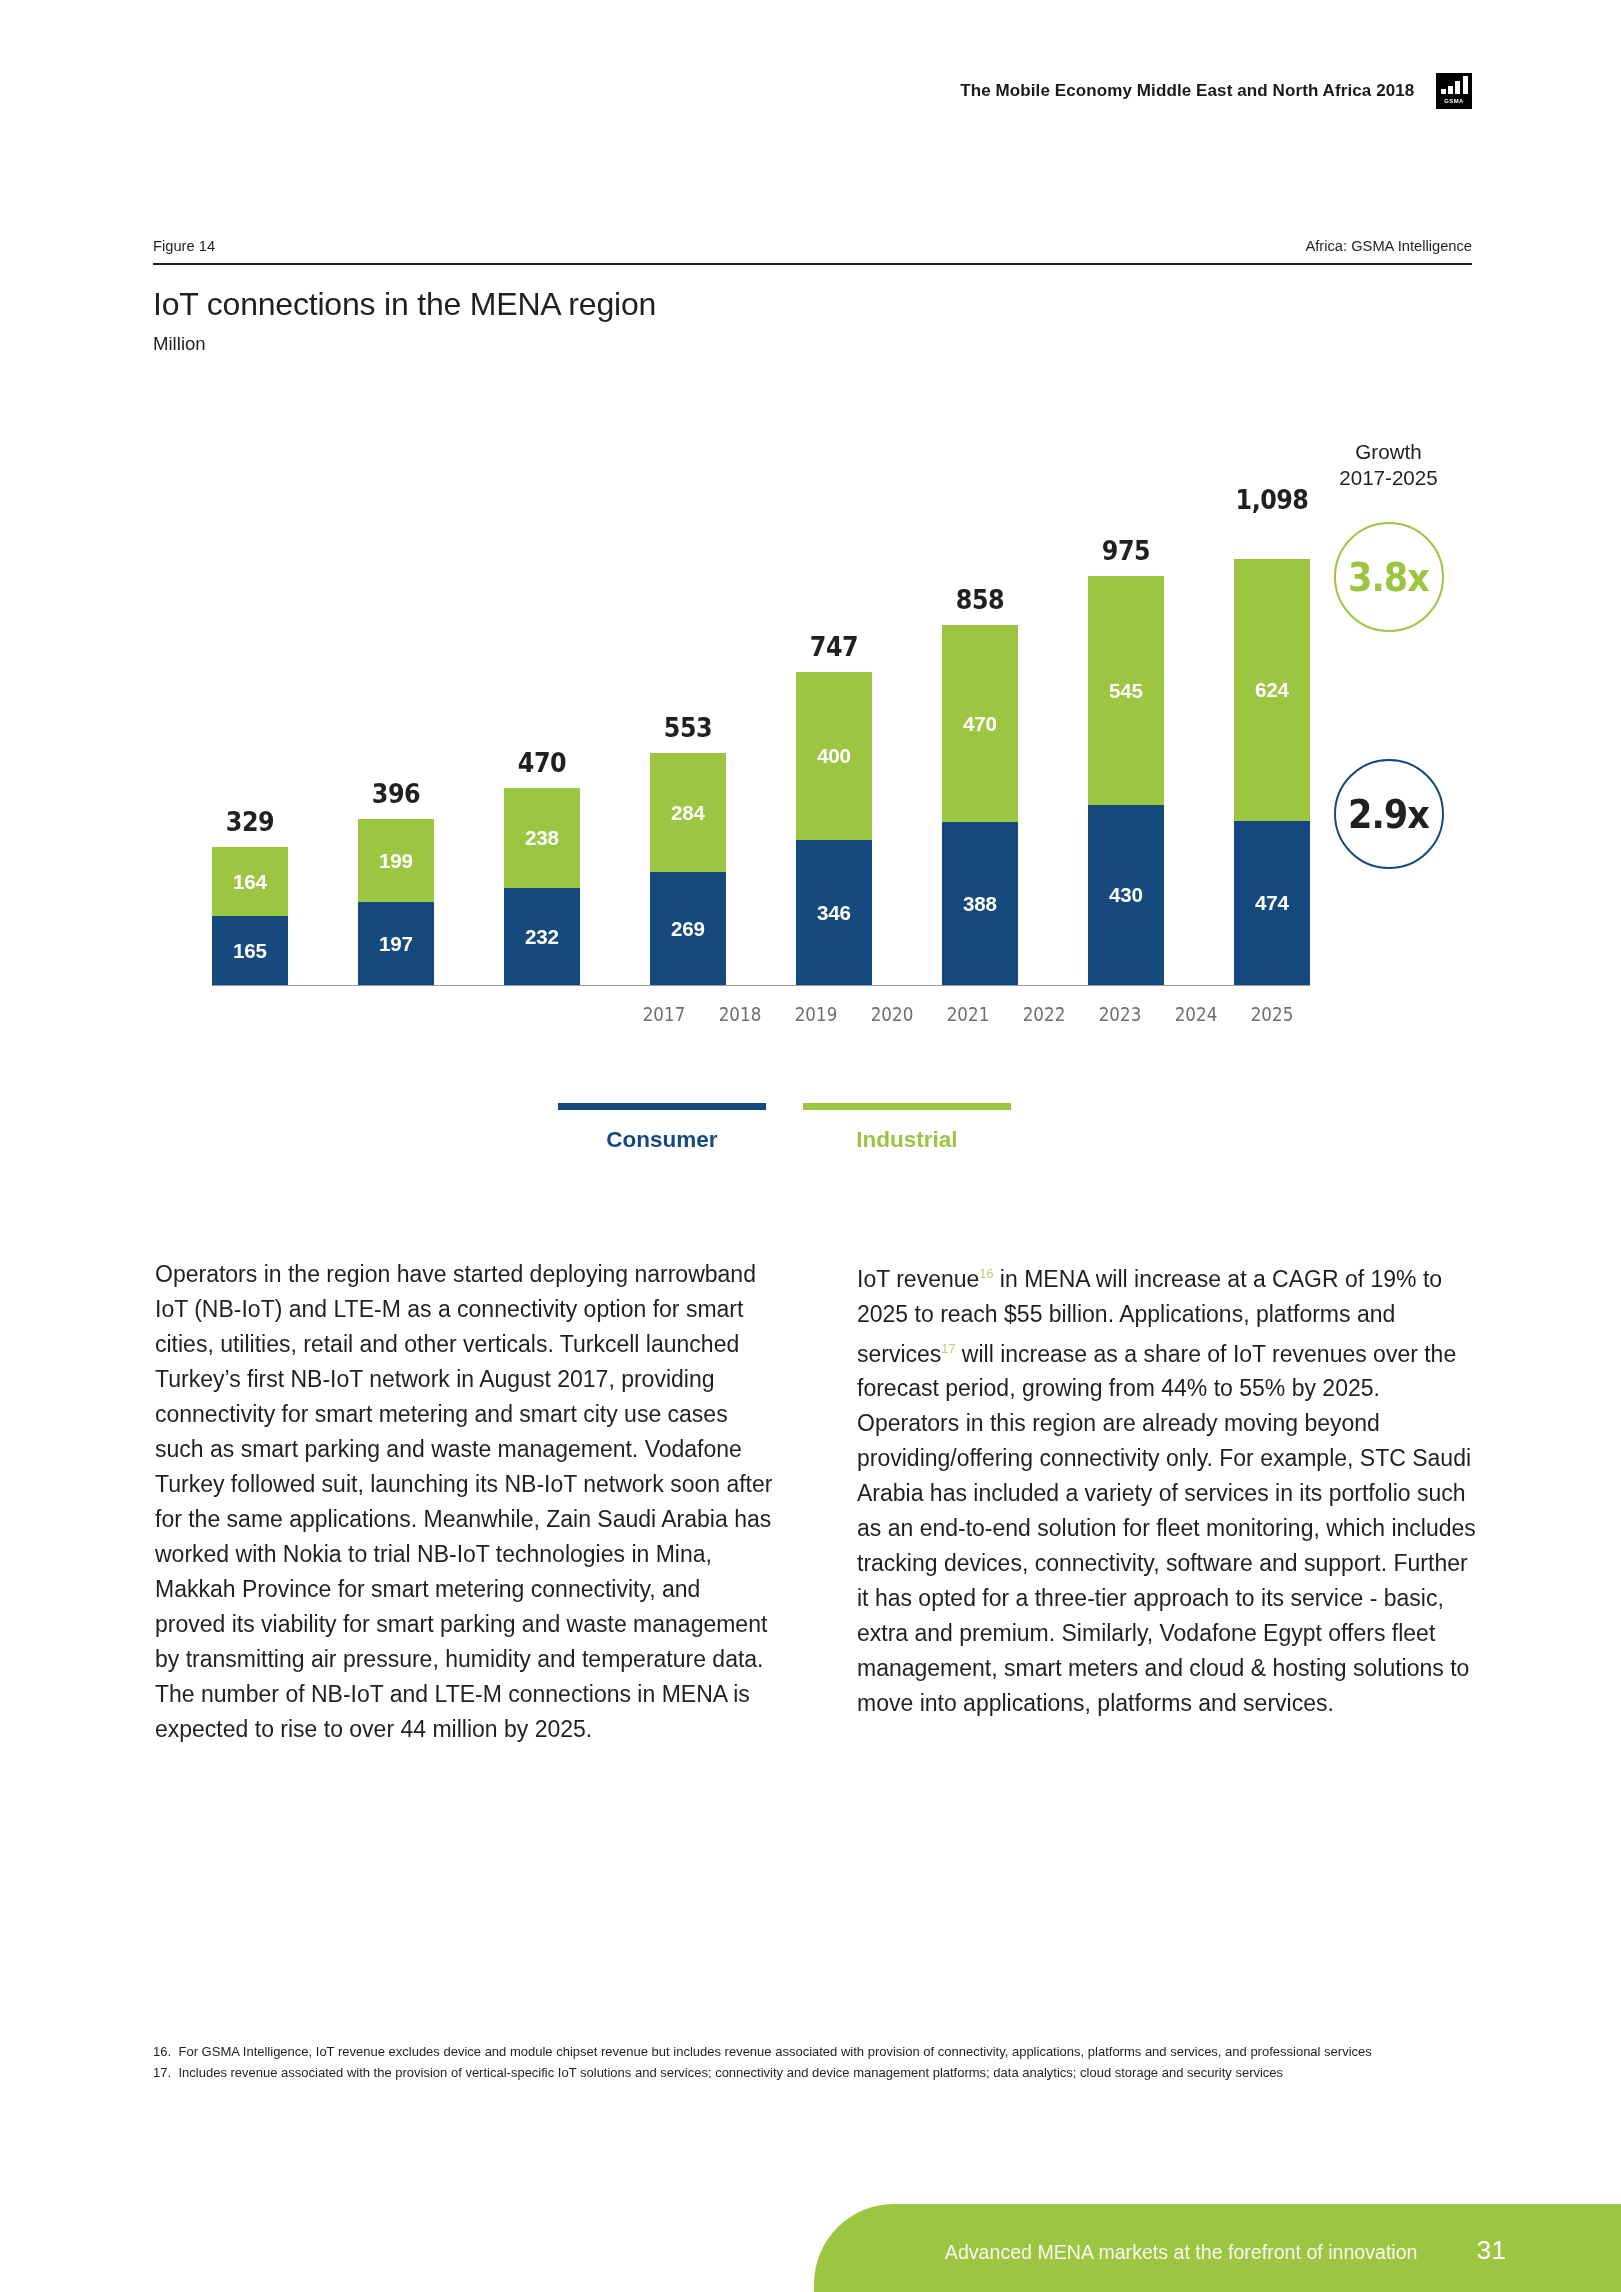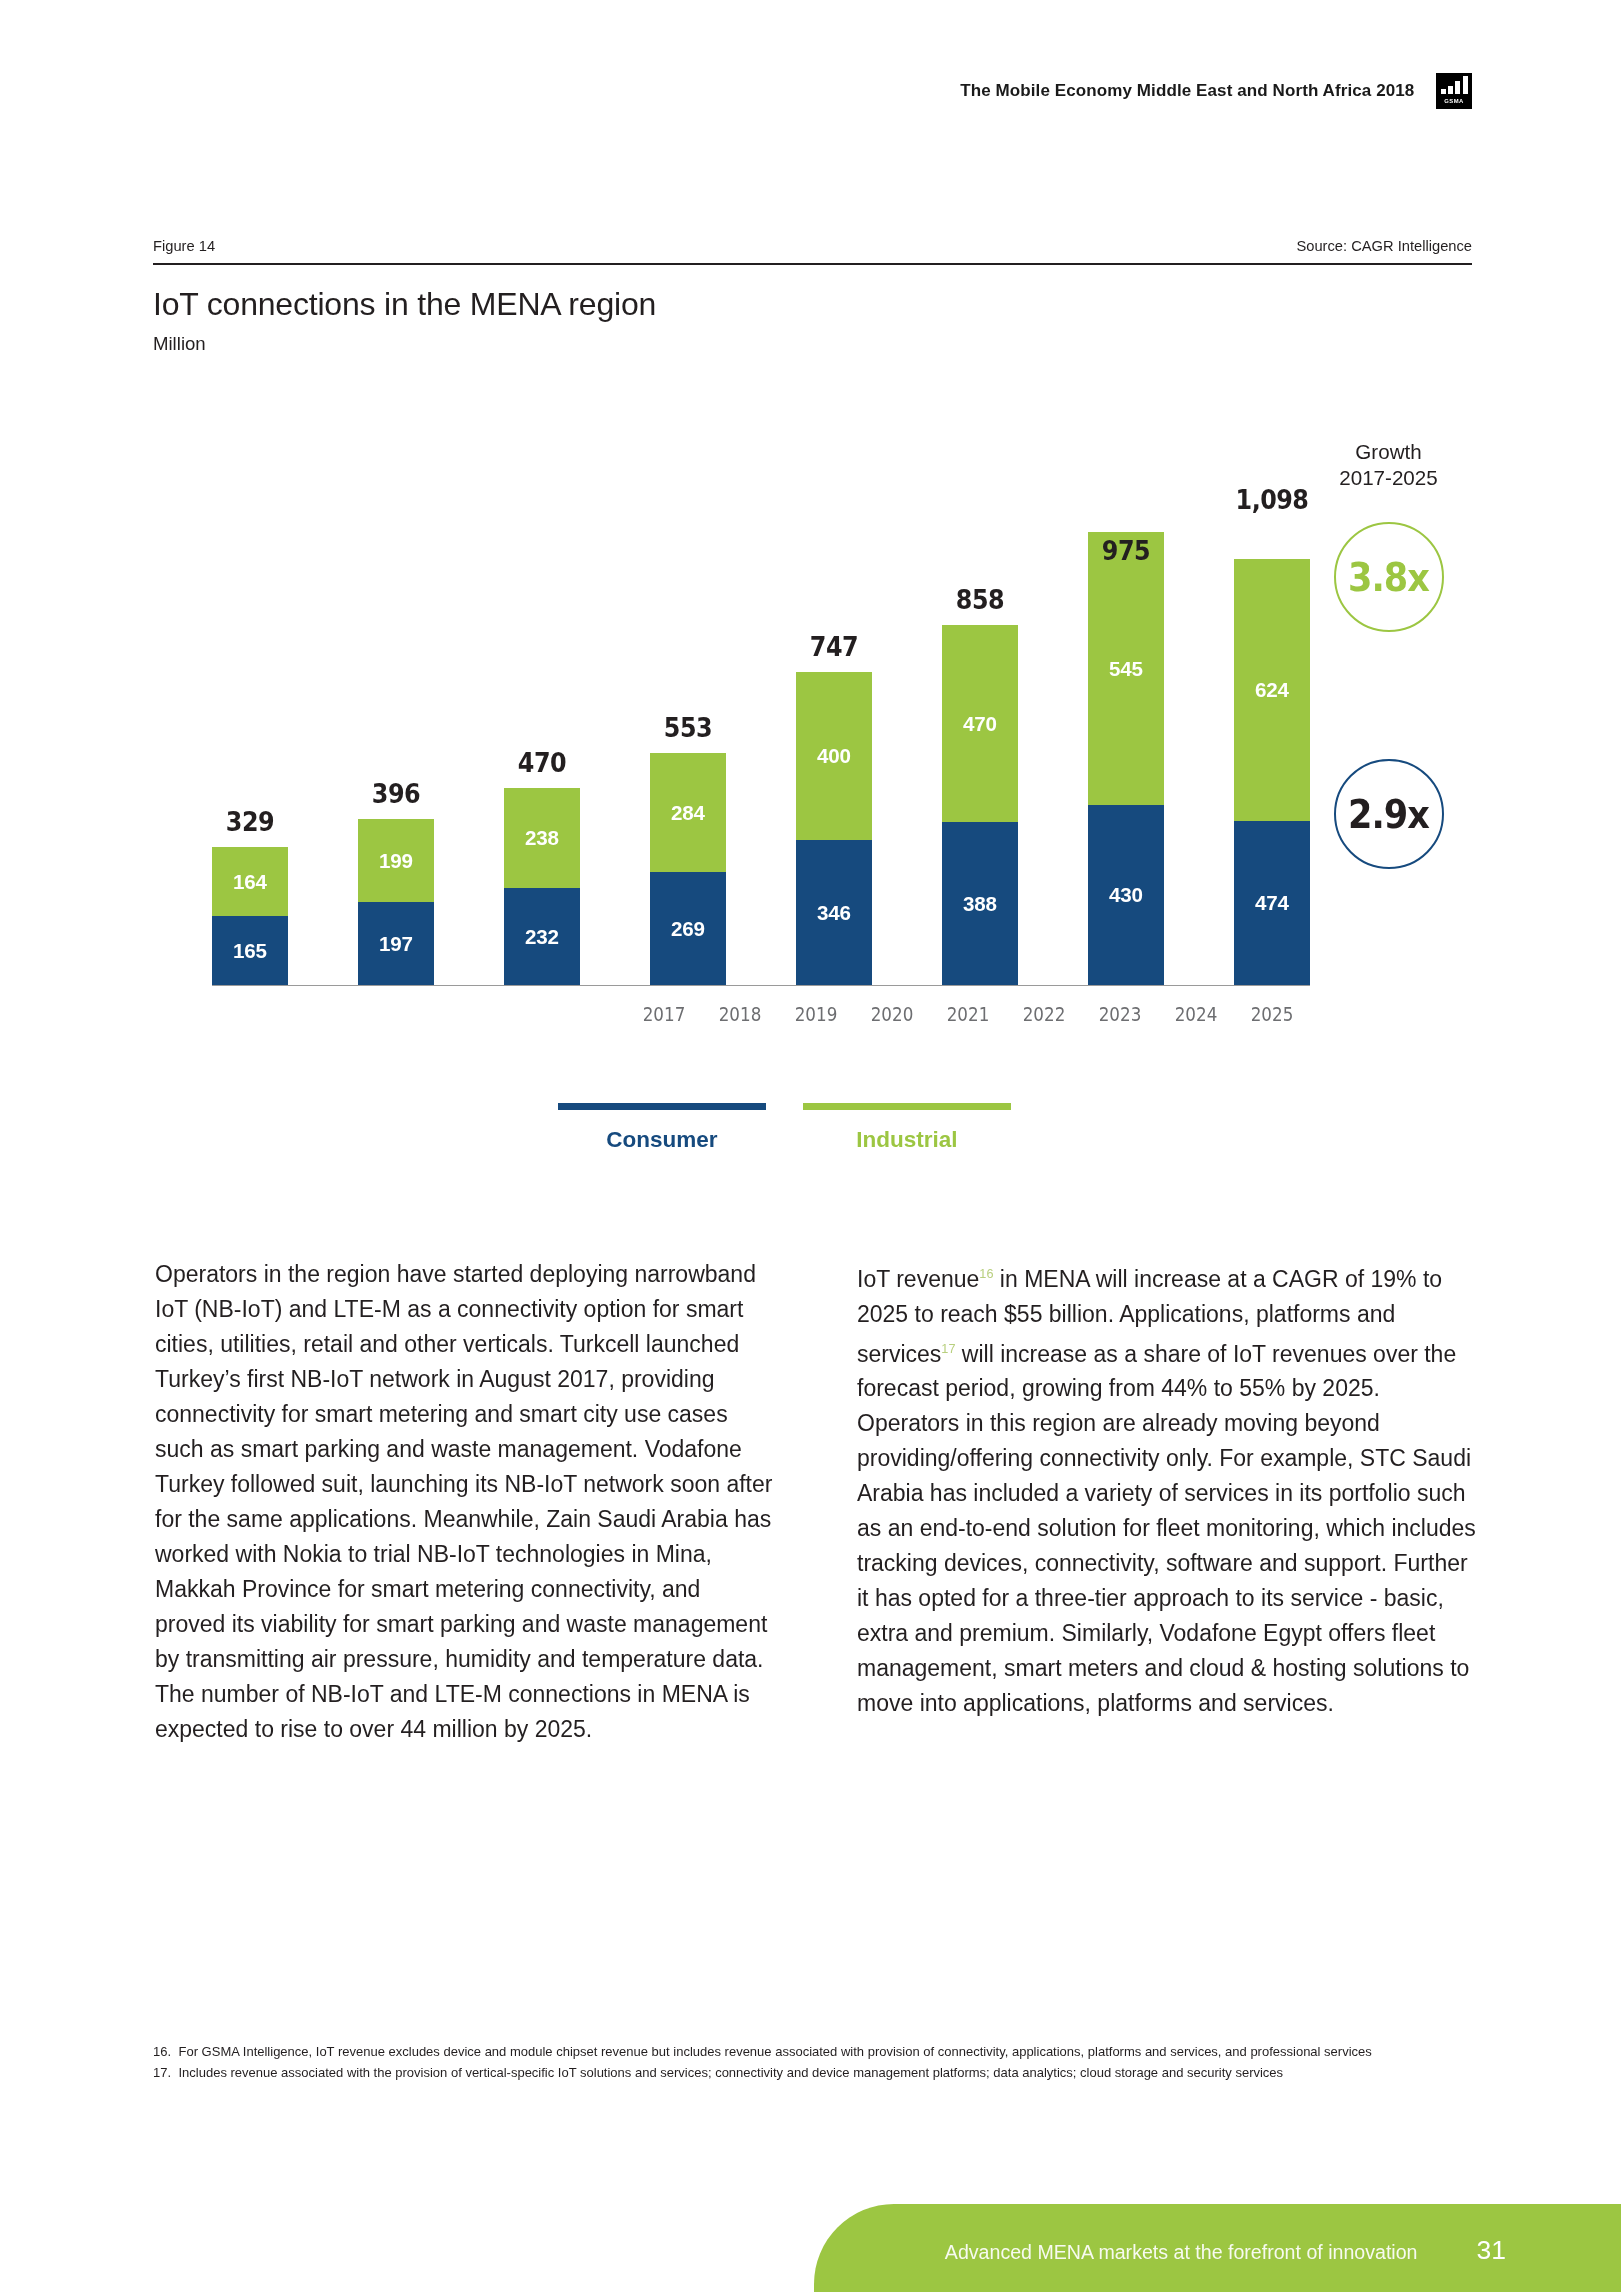--- a/index.html
+++ b/index.html
@@ -156,21 +156,21 @@
       <div class="b b2"></div>
       <div class="b b3"></div>
       <div class="b b4"></div>
     <div class="wd">GSMA</div>
   </div>
 </div>
 
 <div class="fig-head">
   <div class="row">
     <span>Figure 14</span>
-    <span>Source: CAGR Intelligence</span>
+    <span>Africa: GSMA Intelligence</span>
   </div>
   <div class="rule"></div>
 </div>
 <div class="fig-title">IoT connections in the MENA region</div>
 <div class="fig-sub">Million</div>
 
 <div class="chart">
   <div class="plot" id="plot">
       <div class="bar-col">
         <div class="total-lbl" style="bottom: 148px;">329</div>
@@ -197,21 +197,21 @@
         <div class="seg seg-ind" style="height: 168px;">400</div>
         <div class="seg seg-con" style="height: 145px;">346</div>
       </div>
       <div class="bar-col">
         <div class="total-lbl" style="bottom: 370px;">858</div>
         <div class="seg seg-ind" style="height: 197px;">470</div>
         <div class="seg seg-con" style="height: 163px;">388</div>
       </div>
       <div class="bar-col">
         <div class="total-lbl" style="bottom: 419px;">975</div>
-        <div class="seg seg-ind" style="height: 273px;">545</div>
+        <div class="seg seg-ind" style="height: 229px;">545</div>
         <div class="seg seg-con" style="height: 180px;">430</div>
       </div>
       <div class="bar-col">
         <div class="total-lbl" style="bottom: 470px;">1,098</div>
         <div class="seg seg-ind" style="height: 262px;">624</div>
         <div class="seg seg-con" style="height: 164px;">474</div>
       </div>
     </div>
   <div class="axis-line"></div>
   <div class="xlabels" id="xlabels">

